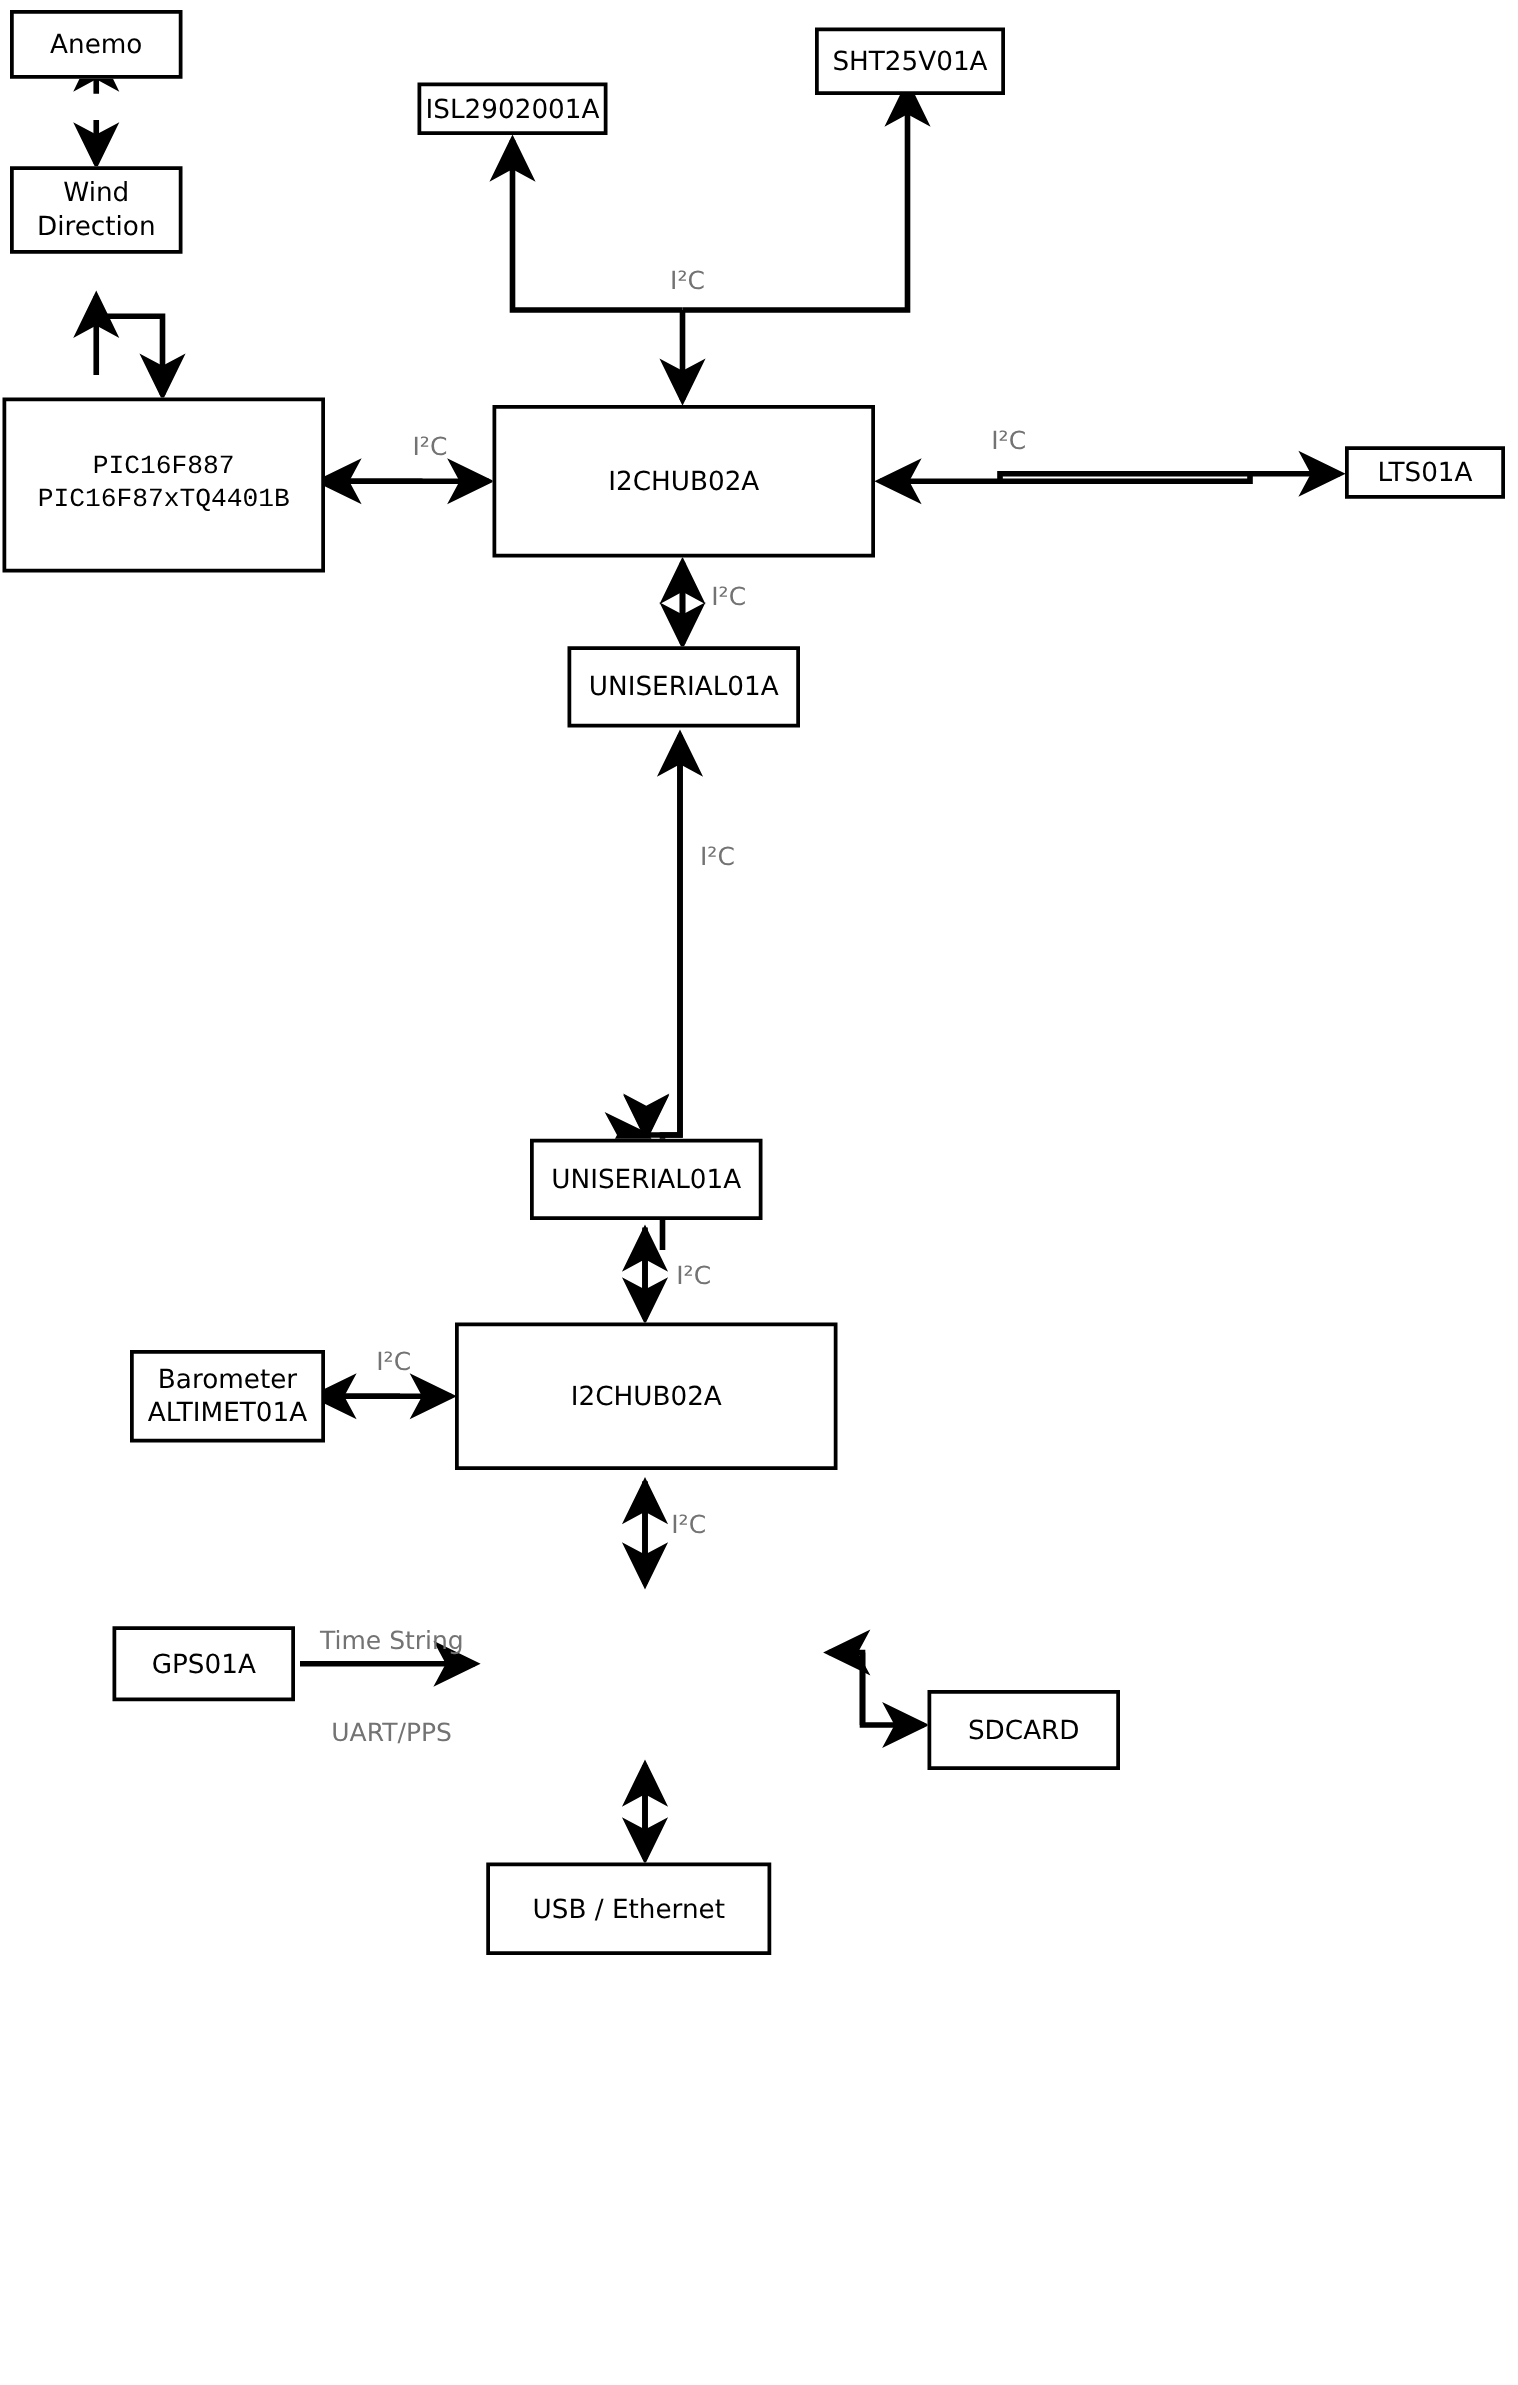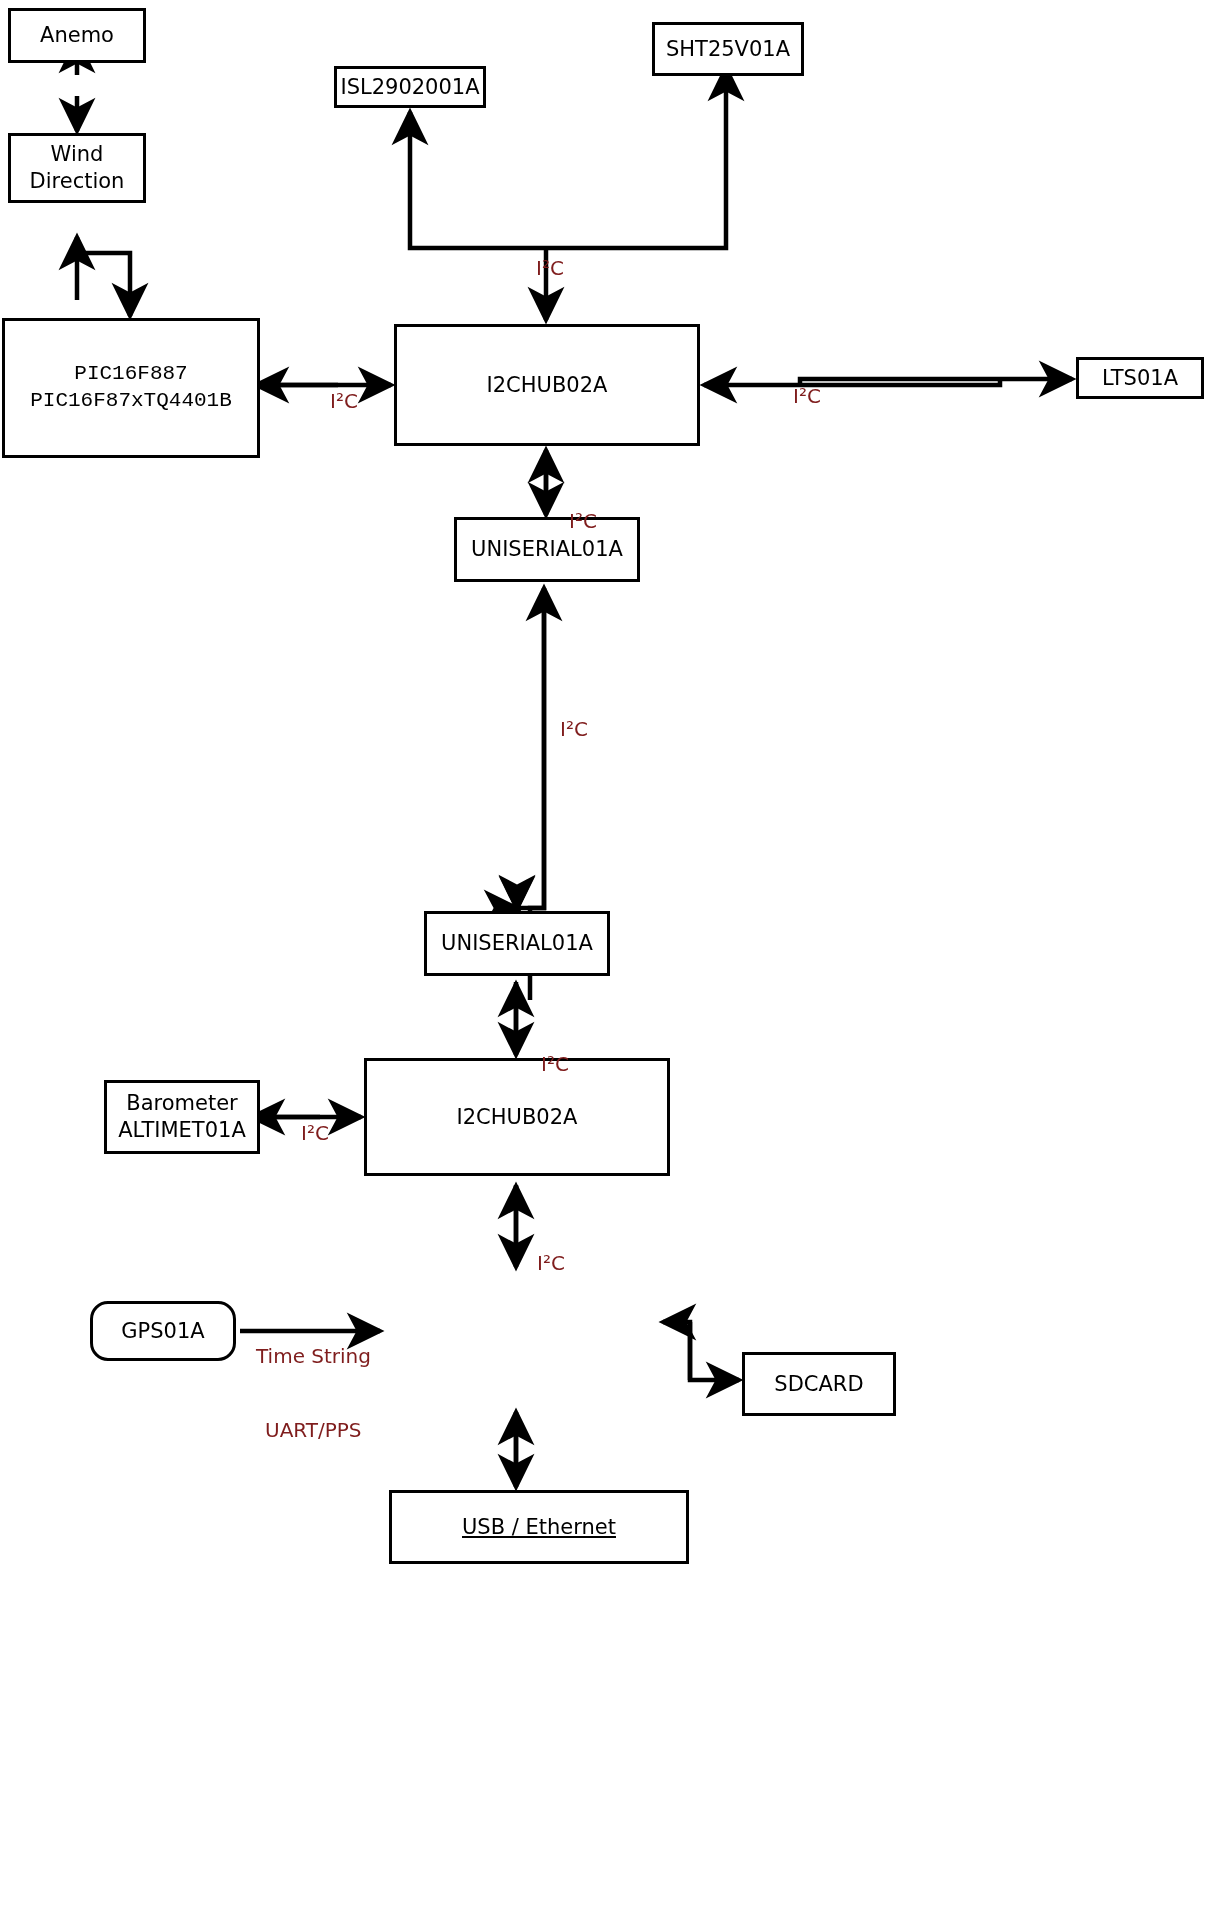--- a/index.html
+++ b/index.html
@@ -34,27 +34,26 @@
     justify-content: center;
     text-align: center;
     color: #000000;
     font-size: 21px;
     line-height: 1.28;
     white-space: pre-line;
     z-index: 2;
   }
   .edge-label {
     position: absolute;
-    color: #7f1d1d;
+    color: #737373;
     font-size: 20px;
     line-height: 1.2;
     white-space: nowrap;
     z-index: 3;
     background: transparent;
-    margin-top: 44px;
   }
   .edge-label.center {
     transform: translateX(-50%);
   }
 </style>
 </head>
 <body>
 
 <div id="diagram-root">
 
@@ -118,23 +117,23 @@
 PIC16F87xTQ4401B</div>
   <div class="node" style="left: 334px; top: 66px; width: 152px; height: 42px;">ISL2902001A</div>
   <div class="node" style="left: 652px; top: 22px; width: 152px; height: 54px;">SHT25V01A</div>
   <div class="node" style="left: 394px; top: 324px; width: 306px; height: 122px;">I2CHUB02A</div>
   <div class="node" style="left: 1076px; top: 357px; width: 128px; height: 42px;">LTS01A</div>
   <div class="node" style="left: 454px; top: 517px; width: 186px; height: 65px;">UNISERIAL01A</div>
   <div class="node" style="left: 424px; top: 911px; width: 186px; height: 65px;">UNISERIAL01A</div>
   <div class="node" style="left: 364px; top: 1058px; width: 306px; height: 118px;">I2CHUB02A</div>
   <div class="node" style="left: 104px; top: 1080px; width: 156px; height: 74px;">Barometer
 ALTIMET01A</div>
-  <div class="node" style="left: 90px; top: 1301px; width: 146px; height: 60px; border-radius: 18px;">GPS01A</div>
+  <div class="node" style="left: 90px; top: 1301px; width: 146px; height: 60px;">GPS01A</div>
   <div class="node" style="left: 742px; top: 1352px; width: 154px; height: 64px;">SDCARD</div>
-  <div class="node" style="left: 389px; top: 1490px; width: 300px; height: 74px; text-decoration: underline;">USB / Ethernet</div>
+  <div class="node" style="left: 389px; top: 1490px; width: 228px; height: 74px;">USB / Ethernet</div>
 
   <div class="edge-label center" style="left: 550px; top: 212px;">I²C</div>
   <div class="edge-label" style="left: 330px; top: 345px;">I²C</div>
   <div class="edge-label" style="left: 793px; top: 340px;">I²C</div>
   <div class="edge-label" style="left: 569px; top: 465px;">I²C</div>
   <div class="edge-label" style="left: 560px; top: 673px;">I²C</div>
   <div class="edge-label" style="left: 541px; top: 1008px;">I²C</div>
   <div class="edge-label" style="left: 301px; top: 1077px;">I²C</div>
   <div class="edge-label" style="left: 537px; top: 1207px;">I²C</div>
   <div class="edge-label" style="left: 256px; top: 1300px;">Time String</div>

